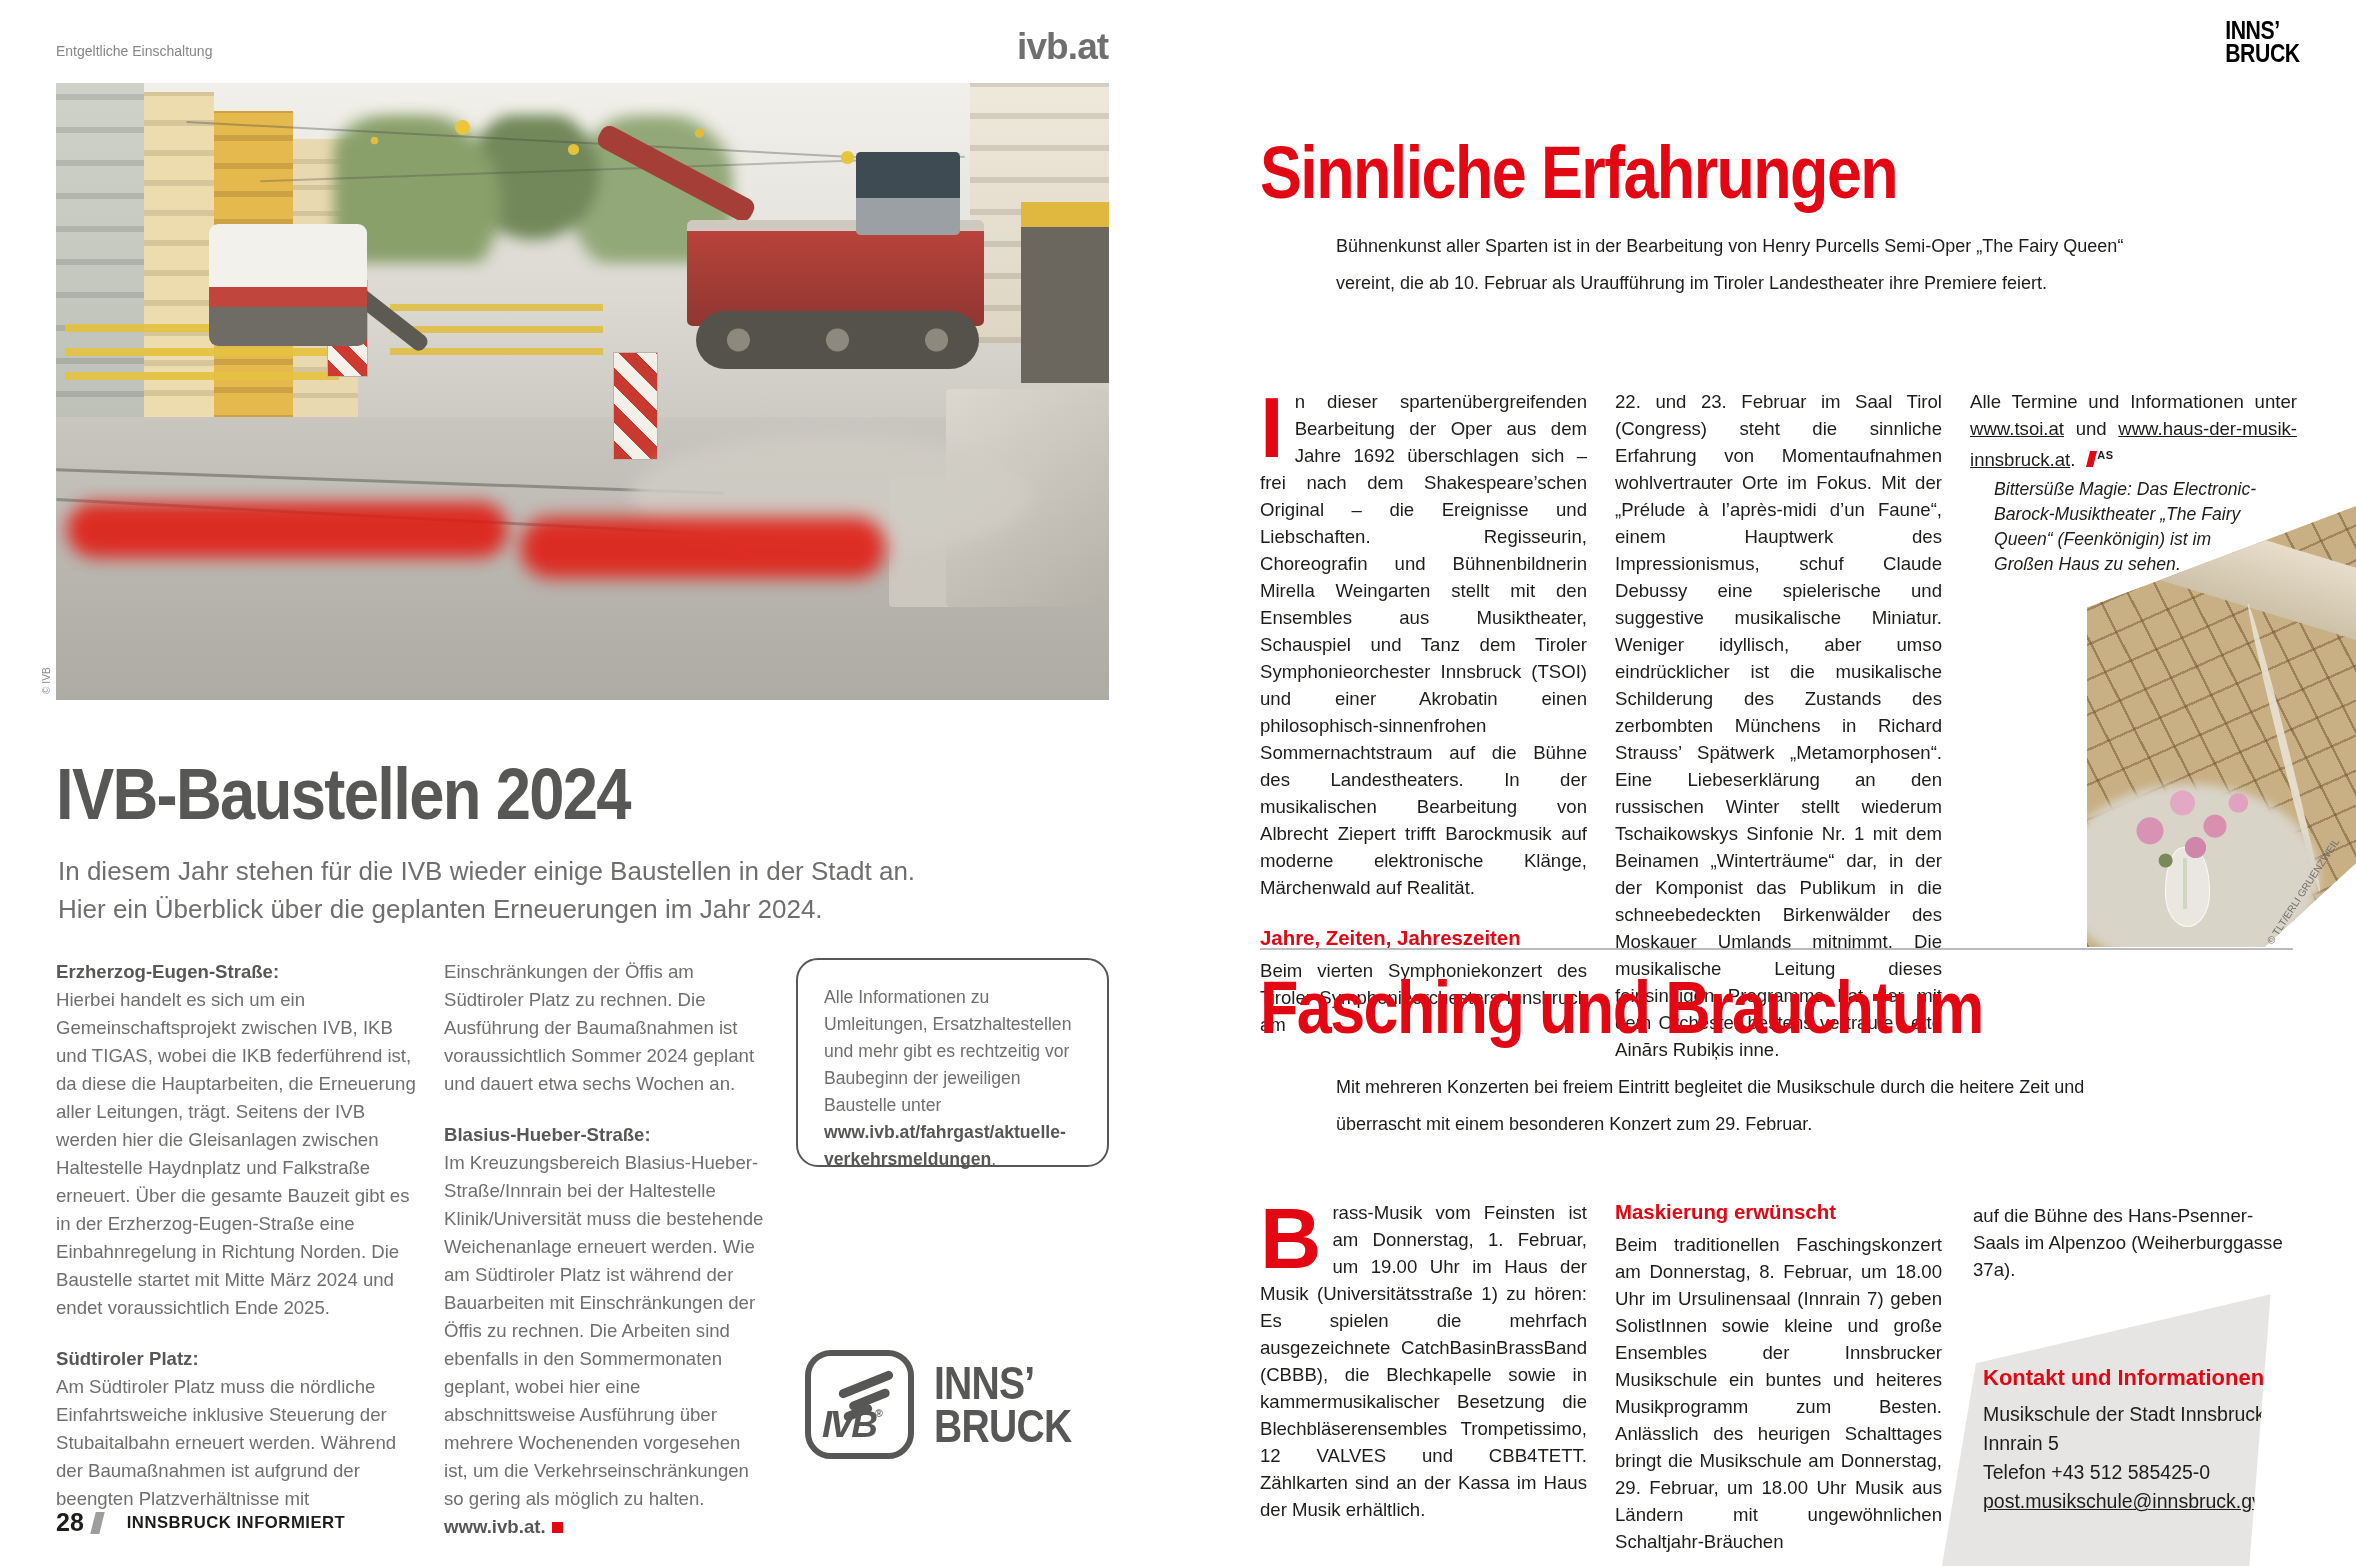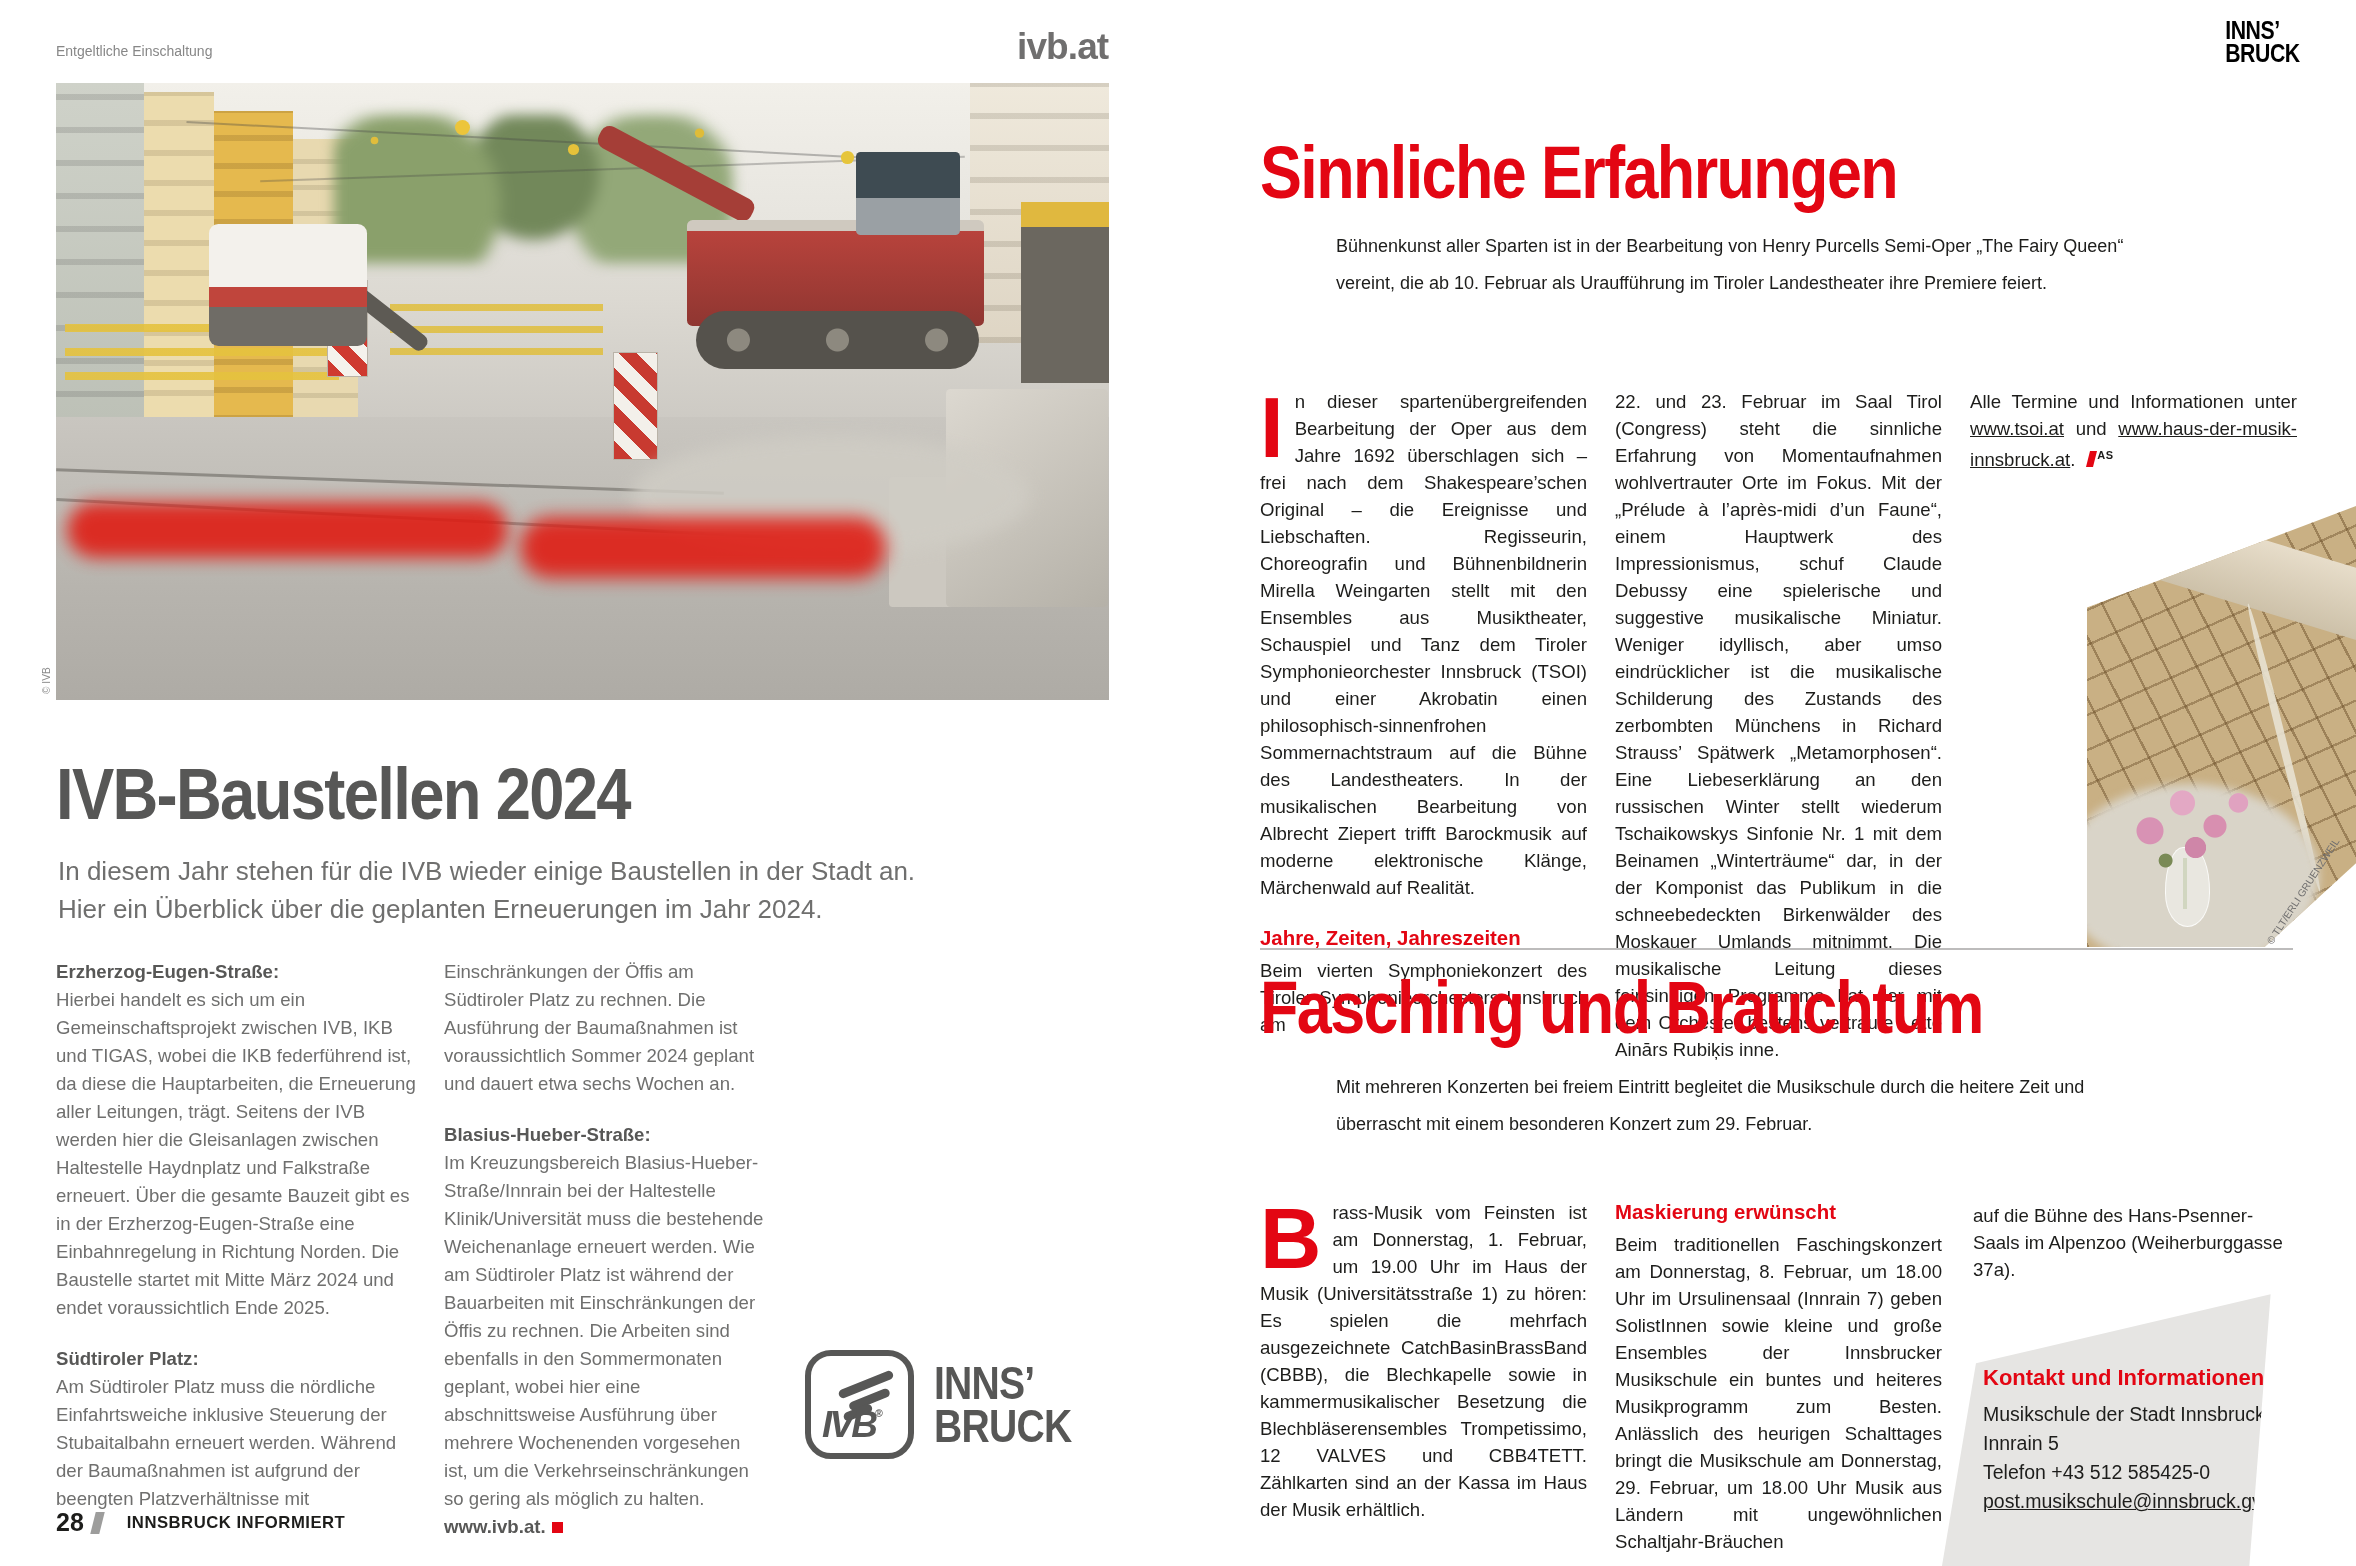--- a/index.html
+++ b/index.html
@@ -224,20 +224,23 @@
     <div class="lcol">
       <p>Einschränkungen der Öffis am Südtiroler Platz zu rechnen. Die Ausführung der Baumaßnahmen ist voraussichtlich Sommer 2024 geplant und dauert etwa sechs Wochen an.</p>
       <h3>Blasius-Hueber-Straße:</h3>
       <p style="margin-bottom:0;">Im Kreuzungsbereich Blasius-Hueber-Straße/Innrain bei der Haltestelle Klinik/Universität muss die bestehende Weichenanlage erneuert werden. Wie am Südtiroler Platz ist während der Bauarbeiten mit Einschränkungen der Öffis zu rechnen. Die Arbeiten sind ebenfalls in den Sommermonaten geplant, wobei hier eine abschnittsweise Ausführung über mehrere Wochenenden vorgesehen ist, um die Verkehrseinschränkungen so gering als möglich zu halten.</p>
       <p style="margin:0;">
         <strong class="plink">www.ivb.at.</strong><span class="red-square"></span>
       </p>
     </div>
   </div>
 
+  <div class="abs infobox">
+    <p><span>Alle Informationen zu Umleitungen, Ersatzhaltestellen und mehr gibt es rechtzeitig vor Baubeginn der jeweiligen Baustelle unter </span><strong class="plink">www.ivb.at/fahrgast/aktuelle-verkehrsmeldungen</strong><span>.</span></p>
+  </div>
 
   <div class="abs logos">
     <div class="ivb-logo">
       <div class="sw sw1"></div>
       <div class="sw sw2"></div>
       <div class="sw sw3"></div>
       <div class="ivb-text"><span>IVB</span><span class="reg">®</span></div>
     </div>
     <div class="wordmark">
       <div>INNS’</div>
@@ -272,20 +275,21 @@
       <p class="justify">
         <span>Alle Termine und Informationen unter</span>
         <a class="ulink">www.tsoi.at</a>
         <span>und</span>
         <a class="ulink">www.haus-der-musik-innsbruck.at</a><span>.</span>
         <span class="slash red-slash"></span><span class="author">AS</span>
       </p>
     </div>
   </div>
 
+  <p class="abs caption">Bittersüße Magie: Das Electronic-Barock-Musiktheater „The Fairy Queen“ (Feenkönigin) ist im Großen Haus zu sehen.</p>
 
   <div class="abs photo-right">
     <div class="ph mesh"></div>
     <div class="ph beam"></div>
     <div class="ph ribbon"></div>
     <div class="ph tabletop"></div>
     <div class="ph stem"></div>
     <div class="ph vase"></div>
     <div class="ph flowers"></div>
   </div>

